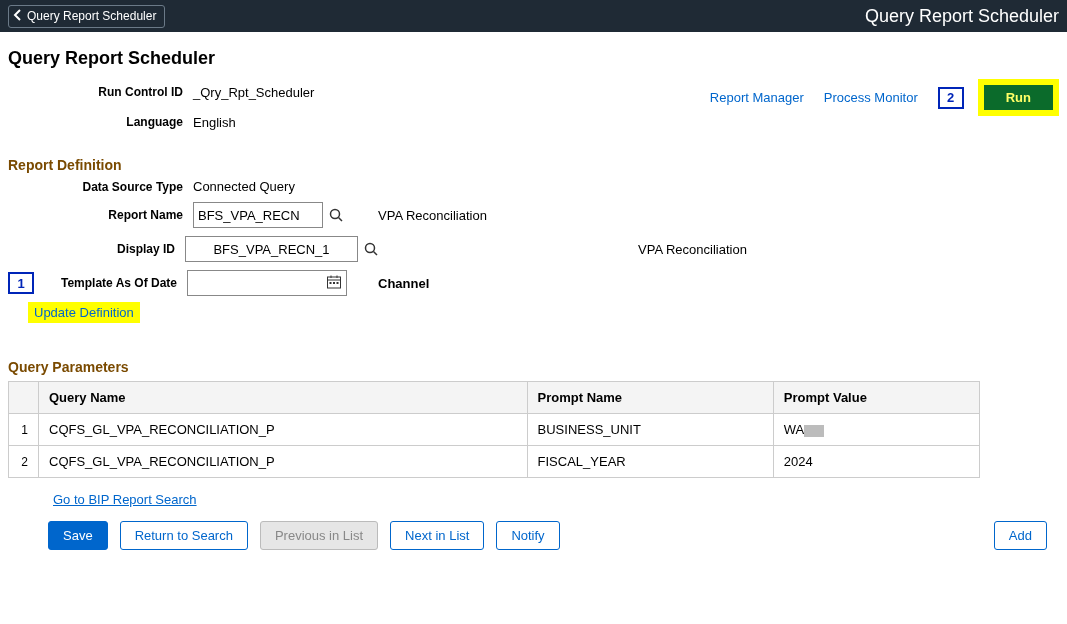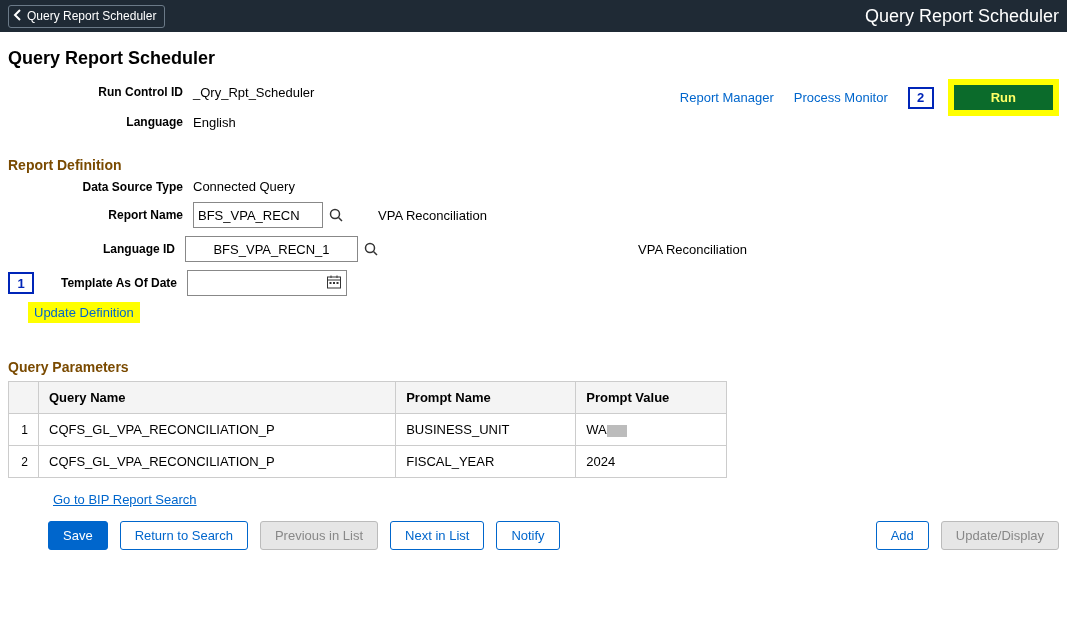--- a/index.html
+++ b/index.html
@@ -107,21 +107,21 @@
     padding: 6px;
     display:inline-block;
     margin-left: 14px;
   }
   .run-btn {
     background: #0b6b2b;
     color: #ffff66;
     border: 1px solid #0b6b2b;
     font-weight: bold;
     font-size: 13px;
-    padding: 4px 36px;
+    padding: 4px 21px;
     cursor: pointer;
   }
 
   .section-header {
     color: #7a4a00;
     font-weight: bold;
     font-size: 14px;
     margin: 18px 0 6px 0;
   }
 
@@ -147,21 +147,21 @@
   }
   .update-params a {
     color: #0066cc;
     text-decoration: none;
     font-size: 13px;
   }
 
   
   table.query-params {
     border-collapse: collapse;
-    width: 719px;
+    width: 972px;
     margin-top: 0;
   }
   table.query-params th, table.query-params td {
     border: 1px solid #ccc;
     text-align: left;
     font-size: 13px;
     padding: 8px 10px;
   }
   table.query-params th { background: #f4f4f4; font-weight: bold; }
   table.query-params td.idx { text-align: right; font-size: 12px; width: 30px; }
@@ -263,21 +263,21 @@
         <svg width="14" height="14" viewBox="0 0 14 14">
             <circle cx="6" cy="6" r="4.5" stroke="#333" stroke-width="1.5" fill="none"></circle>
             <line x1="9.5" y1="9.5" x2="13" y2="13" stroke="#333" stroke-width="1.5"></line>
           </svg>
       </span>
     </div>
     <div class="desc-text">VPA Reconciliation</div>
     <div></div>
 
     <div class="cell-label">
-      <div class="field-label">Language ID</div>
+      <div class="field-label">Display ID</div>
       <input class="text-input" style="width: 173px; text-align: center;" value="BFS_VPA_RECN_1">
       <span class="lookup-icon">
         <svg width="14" height="14" viewBox="0 0 14 14">
             <circle cx="6" cy="6" r="4.5" stroke="#333" stroke-width="1.5" fill="none"></circle>
             <line x1="9.5" y1="9.5" x2="13" y2="13" stroke="#333" stroke-width="1.5"></line>
           </svg>
       </span>
     </div>
     <div></div>
     <div class="desc-text">VPA Reconciliation</div>
@@ -293,20 +293,21 @@
               <line x1="1.5" y1="6" x2="14.5" y2="6" stroke="#333"></line>
               <line x1="5" y1="1.5" x2="5" y2="4" stroke="#333"></line>
               <line x1="11" y1="1.5" x2="11" y2="4" stroke="#333"></line>
               <rect x="3.5" y="8" width="2" height="2" fill="#333"></rect>
               <rect x="7" y="8" width="2" height="2" fill="#333"></rect>
               <rect x="10.5" y="8" width="2" height="2" fill="#333"></rect>
             </svg>
         </span>
       </div>
     </div>
+    <div class="desc-text" style="font-weight:bold">Channel</div>
     <div></div>
   </div>
 
   <div class="update-params">
     <a href="#">Update Definition</a>
   </div>
 
   
   <div class="section-header" style="margin-top:36px">Query Parameters</div>
 
@@ -340,17 +341,16 @@
   </div>
 
   <div class="button-bar">
     <button class="btn primary">Save</button>
     <button class="btn">Return to Search</button>
     <button class="btn disabled">Previous in List</button>
     <button class="btn">Next in List</button>
     <button class="btn">Notify</button>
     <div class="right-group">
       <button class="btn">Add</button>
-      <button class="btn disabled" style="margin-right:0">Update/Display</button>
     </div>
   </div>
 
 </div>
 
 </body></html>

